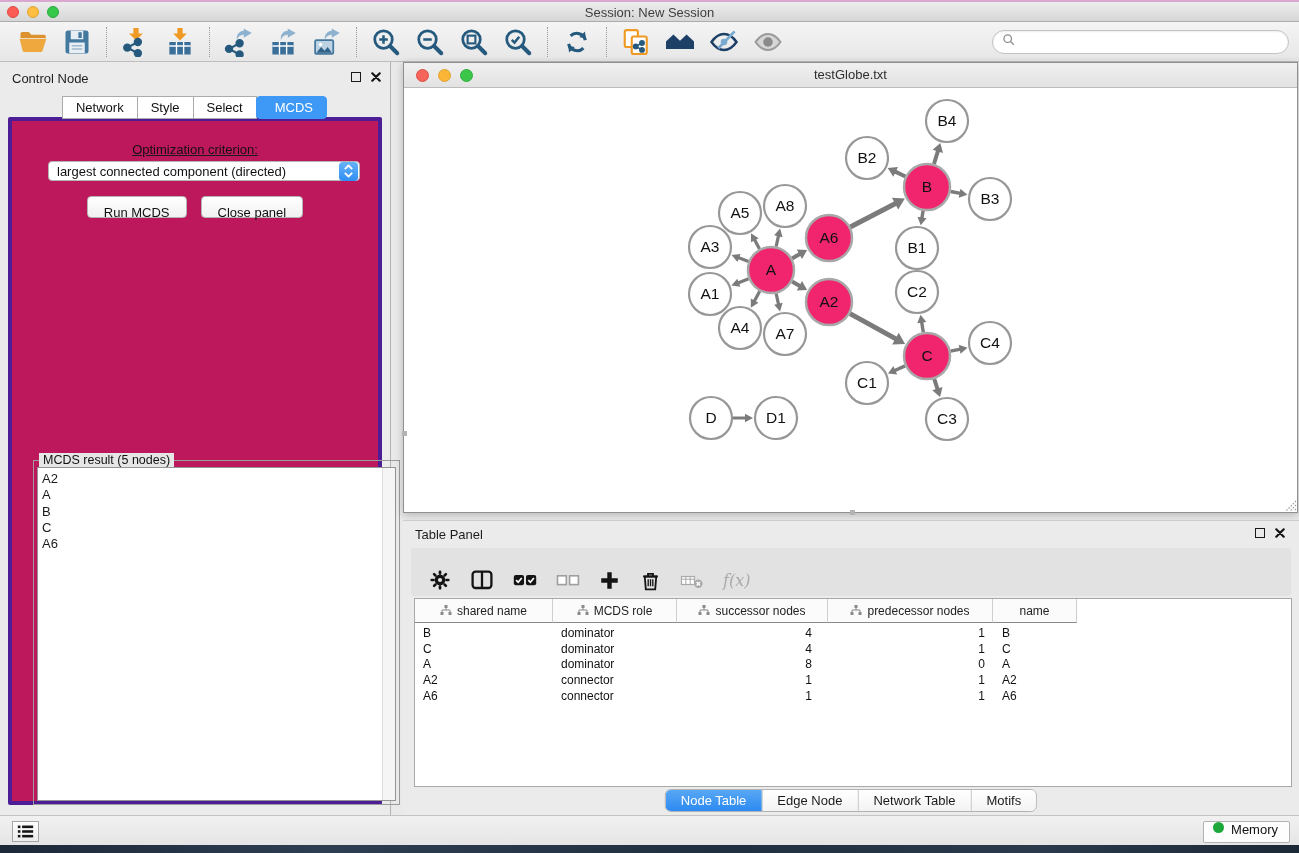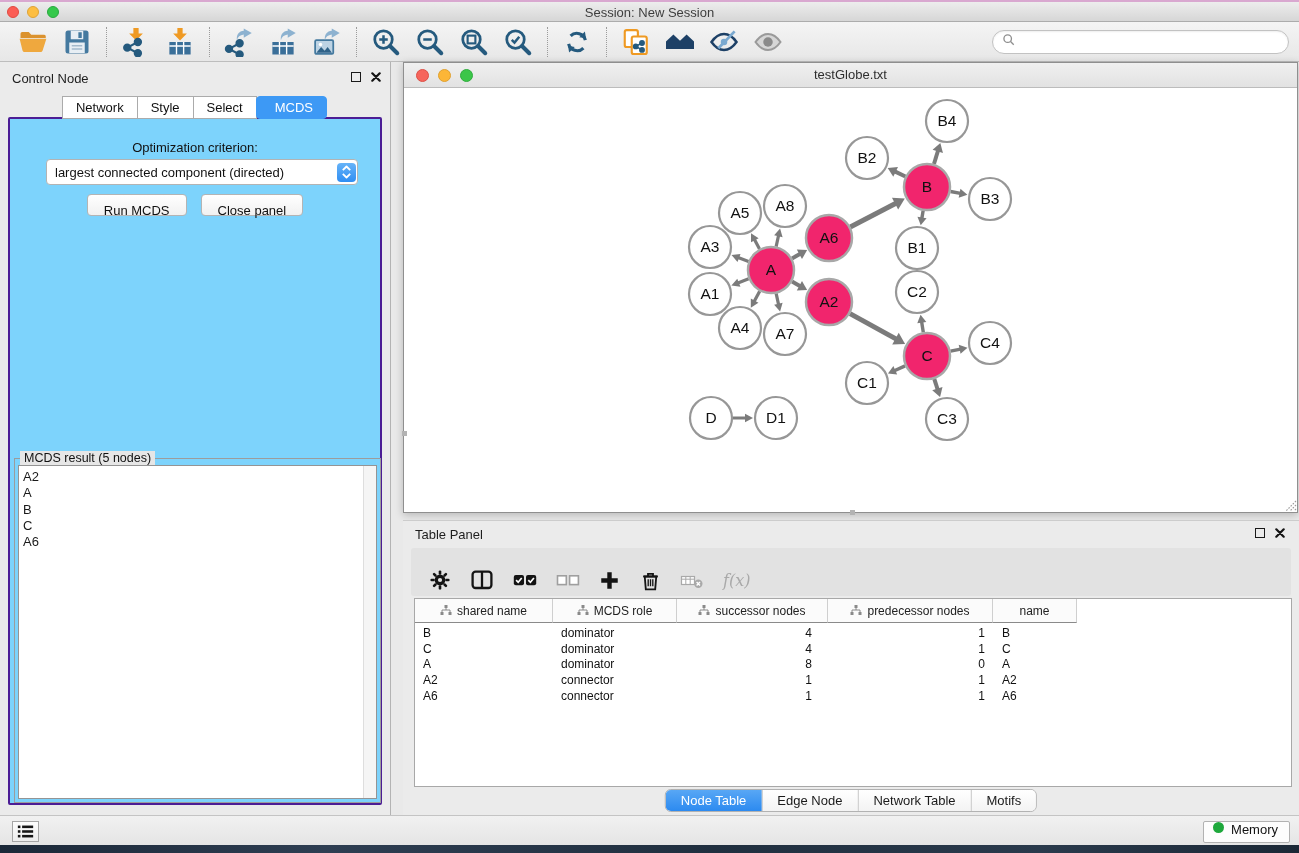--- a/index.html
+++ b/index.html
@@ -35,30 +35,30 @@
 
   
   .control-panel { position:absolute; left:0; top:0; width:391px; height:753px; background:#ebebeb; border-right:1px solid #b3b3b3; }
   .panel-title { position:absolute; left:12px; top:9px; font-size:13px; color:#1e1e1e; }
   .panel-btns { position:absolute; right:9px; top:10px; display:flex; gap:10px; align-items:center; }
   .float-btn { width:10px; height:10px; border:1.6px solid #1a1a1a; display:inline-block; background:transparent; }
   .close-btn { display:inline-flex; }
   .cp-tabs { position:absolute; top:34px; left:0; width:100%; display:flex; justify-content:center; z-index:2; }
   .cp-tab { font-size:13px; padding:3px 13px; background:#fff; border:1px solid #ababab; margin-left:-1px; color:#111; cursor:default; }
   .cp-tab.active { background:#3d99f5; border-color:#3d99f5; color:#fff; border-radius:4px; position:relative; z-index:3;padding-left:18px; }
-  .cp-content { position:absolute; left:8px; top:55px; width:374px; height:688px; background:#7dd3fc; border:2px solid #4c1d95; border-radius:2px; }
+  .cp-content { position:absolute; left:8px; top:55px; width:374px; height:688px; background:#be185d; border:4px solid #4c1d95; border-radius:2px;text-decoration:underline; }
   .opt-label { margin-top:21px; text-align:center; font-size:13px; color:#111; }
-  .cp-select { position:absolute; left:36px; top:40px; width:312px; height:26px; background:#fff; border:1px solid #b3b3b3; border-radius:4px; display:flex; align-items:center; }
+  .cp-select { position:absolute; left:36px; top:40px; width:312px; height:20px; background:#fff; border:1px solid #b3b3b3; border-radius:4px; display:flex; align-items:center; }
   .cp-select-text { flex:1; font-size:13px; padding-left:8px; color:#111; white-space:nowrap; overflow:hidden; }
   .cp-select-stepper { width:19px; height:19px; margin-right:1px; background:linear-gradient(#66b3f8,#2f8ef3); border-radius:4px;
     display:flex; align-items:center; justify-content:center; flex:none; }
   .cp-btn-row { position:absolute; top:75px; left:0; width:100%; display:flex; justify-content:center; gap:14px; }
   .mac-btn { font-size:13px; height:22px; padding:8px 16px; background:linear-gradient(#ffffff,#f1f1f1);
     border:1px solid #b4b4b4; border-radius:4px; color:#111; font-family:inherit; }
-  .result-box { position:absolute; left:4px; top:339px; width:367px; height:345px; border:1px solid #9c9c9c; }
+  .result-box { position:absolute; left:21px; top:339px; width:367px; height:345px; border:1px solid #9c9c9c; }
   .result-title { position:absolute; top:-8px; left:5px; background:#e6e6e6; padding:0 4px; font-size:12.5px; color:#111; }
   .result-list { position:absolute; left:3px; right:3px; top:6px; bottom:3px; background:#fff; border:1px solid #949494;
     font-size:13px; line-height:16.3px; padding:3px 0 0 4px; overflow:hidden; }
   .result-scrollbar { position:absolute; right:0; top:0; bottom:0; width:13px; background:#f5f5f5; border-left:1px solid #dedede; }
 
   
   .network-frame { position:absolute; left:403px; top:0; width:895px; height:451px; border:1px solid #8f8f8f;
     background:#fff; box-shadow:0 2px 8px rgba(0,0,0,.22); }
   .nf-titlebar { height:25px; background:linear-gradient(#f0f0f0,#e2e2e2); border-bottom:1px solid #bcbcbc; position:relative; }
   .nf-title { text-align:center; font-size:13px; color:#2e2e2e; line-height:24px; }

